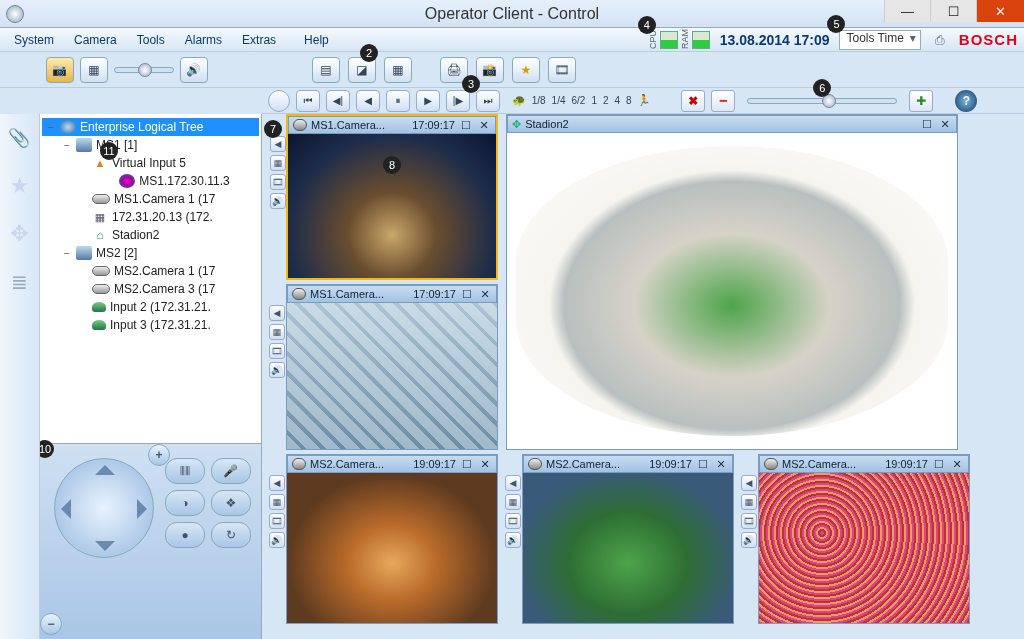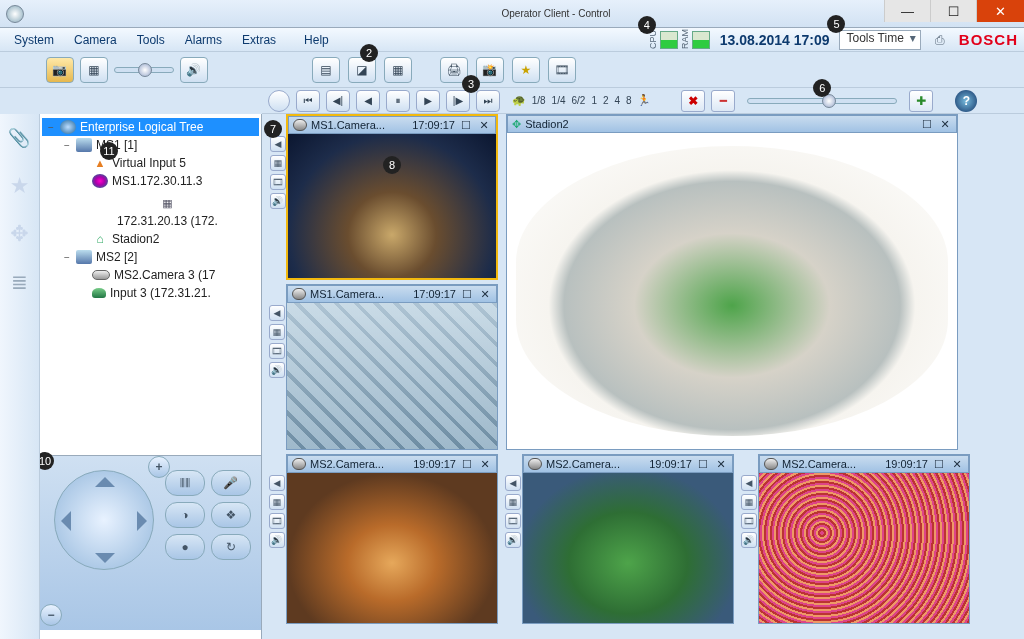--- a/index.html
+++ b/index.html
@@ -1,19 +1,19 @@
 <!DOCTYPE html>
 <html><head>
 <meta charset="utf-8">
 <style>
   * { box-sizing: border-box; margin: 0; padding: 0; font-family: "Segoe UI", Arial, sans-serif; }
   body { width: 1024px; height: 639px; background: #d7e6f5; overflow: hidden; font-size: 12px; }
   
   .titlebar { height: 28px; background: linear-gradient(#e6f0fb,#d2e2f3); display:flex; align-items:center; border-bottom:1px solid #9ab; position:relative;}
-  .titlebar .title { position:absolute; left:50%; transform:translateX(-50%); font-size:10px; color:#333;margin-left:44px;}
+  .titlebar .title { position:absolute; left:50%; transform:translateX(-50%); font-size:16px; color:#333;}
   .winbtns { position:absolute; right:0; top:0; display:flex; }
   .winbtn { width:46px; height:22px; display:flex; align-items:center; justify-content:center; font-size:13px; color:#222; background:#e6e6e6; border-left:1px solid #ccc;}
   .winbtn.close { background:#d9420b; color:#fff; width:48px;}
   .app-icon { width:18px;height:18px;margin:0 6px;border-radius:50%;background:radial-gradient(#fff,#8ab);border:1px solid #789;}
   
   .menubar { height:24px; background:linear-gradient(#f3f9ff,#d7e6f5); display:flex; align-items:center; padding:0 6px; gap:4px; border-bottom:1px solid #bcd;}
   .menubar .mi { padding:2px 8px; color:#0d3a6e; cursor:default; position:relative; }
   .callout { position:absolute; width:18px;height:18px; border-radius:50%; background:#222; color:#fff; font-size:11px; display:flex; align-items:center; justify-content:center; z-index:50;}
   .right-info { margin-left:auto; display:flex; align-items:center; gap:10px;}
   .meter { width:18px;height:18px; background:linear-gradient(to top,#2ecc40 50%,#d9e8d0 50%); border:1px solid #6a8; display:inline-block;}
@@ -56,21 +56,21 @@
   .t-ico{width:16px;height:14px;display:inline-flex;align-items:center;justify-content:center;}
   .ico-globe{background:radial-gradient(#bdf,#269);border-radius:50%;}
   .ico-server{background:linear-gradient(#bde,#57a);border-radius:2px;}
   .ico-virtual:before{content:"▲";color:#e67e22;font-size:11px;}
   .ico-disc{background:radial-gradient(#f0c,#a0a 40%,#088);border-radius:50%;}
   .ico-cam{width:18px;height:10px;background:linear-gradient(#eee,#999);border-radius:5px;border:1px solid #666;}
   .ico-iscsi:before{content:"▦";color:#556;font-size:11px;}
   .ico-map:before{content:"⌂";color:#3a6;}
   .ico-input{width:14px;height:10px;background:linear-gradient(#7c8,#274);border-radius:50% 50% 3px 3px;}
   
-  .ptz-panel{height:175px;background:linear-gradient(#cfe0f2,#a9c6e6);border-top:1px solid #9ab;position:absolute;bottom:9px;left:0;right:0;padding:8px;}
+  .ptz-panel{height:196px;background:linear-gradient(#cfe0f2,#a9c6e6);border-top:1px solid #9ab;position:absolute;bottom:0;left:0;right:0;padding:8px;}
   .ptz-joy{width:100px;height:100px;border-radius:50%;background:radial-gradient(#e8f2ff,#94b8dc);position:relative;margin:6px 0 0 6px;border:1px solid #8ab;}
   .ptz-dir{position:absolute;width:0;height:0;border:10px solid transparent;}
   .ptz-dir.u{top:6px;left:40px;border-bottom-color:#6a8bb0;border-top:none;}
   .ptz-dir.d{bottom:6px;left:40px;border-top-color:#6a8bb0;border-bottom:none;}
   .ptz-dir.l{left:6px;top:40px;border-right-color:#6a8bb0;border-left:none;}
   .ptz-dir.r{right:6px;top:40px;border-left-color:#6a8bb0;border-right:none;}
   .ptz-side{position:absolute;right:10px;top:14px;display:grid;grid-template-columns:40px 40px;gap:6px;}
   .ptz-btn{height:26px;background:linear-gradient(#d7e6f5,#a9c6e6);border:1px solid #8ab;border-radius:12px;display:flex;align-items:center;justify-content:center;color:#456;font-size:12px;}
   .ptz-plus,.ptz-minus{position:absolute;width:22px;height:22px;border-radius:50%;background:linear-gradient(#e8f2ff,#a9c6e6);border:1px solid #8ab;display:flex;align-items:center;justify-content:center;font-weight:bold;color:#456;}
   .ptz-plus{top:0px;left:108px;}
@@ -214,44 +214,59 @@
           <div class="tree-item" style="padding-left: 20px;">
             <span class="tree-exp">−</span>
             <span class="t-ico ico-server"></span>
             <span>MS1 [1]</span>
           </div>
           <div class="tree-item" style="padding-left: 36px;">
             <span class="tree-exp"></span>
             <span class="t-ico ico-virtual"></span>
             <span>Virtual Input 5</span>
           </div>
-          <div class="tree-item" style="padding-left: 36px;">
+          <div class="tree-item" style="padding-left: 36px; justify-content: center;">
             <span class="tree-exp"></span>
             <span class="t-ico ico-disc"></span>
             <span>MS1.172.30.11.3</span>
           </div>
-          <div class="tree-item" style="padding-left: 36px; flex-direction: column;">
+          <div class="tree-item" style="padding-left: 36px;">
+            <span class="tree-exp"></span>
+            <span class="t-ico ico-cam"></span>
+            <span>MS1.Camera 1 (17</span>
+          </div>
+          <div class="tree-item" style="padding-left: 36px;">
             <span class="tree-exp"></span>
             <span class="t-ico ico-iscsi"></span>
             <span>172.31.20.13 (172.</span>
           </div>
           <div class="tree-item" style="padding-left: 36px;">
             <span class="tree-exp"></span>
             <span class="t-ico ico-map"></span>
             <span>Stadion2</span>
           </div>
           <div class="tree-item" style="padding-left: 20px;">
             <span class="tree-exp">−</span>
             <span class="t-ico ico-server"></span>
             <span>MS2 [2]</span>
           </div>
           <div class="tree-item" style="padding-left: 36px;">
             <span class="tree-exp"></span>
             <span class="t-ico ico-cam"></span>
+            <span>MS2.Camera 1 (17</span>
+          </div>
+          <div class="tree-item" style="padding-left: 36px;">
+            <span class="tree-exp"></span>
+            <span class="t-ico ico-cam"></span>
             <span>MS2.Camera 3 (17</span>
+          </div>
+          <div class="tree-item" style="padding-left: 36px;">
+            <span class="tree-exp"></span>
+            <span class="t-ico ico-input"></span>
+            <span>Input 2 (172.31.21.</span>
           </div>
           <div class="tree-item" style="padding-left: 36px;">
             <span class="tree-exp"></span>
             <span class="t-ico ico-input"></span>
             <span>Input 3 (172.31.21.</span>
           </div>
         </div>
     </div>
     <div class="callout" style="top:28px;left:60px;">11</div>
 

